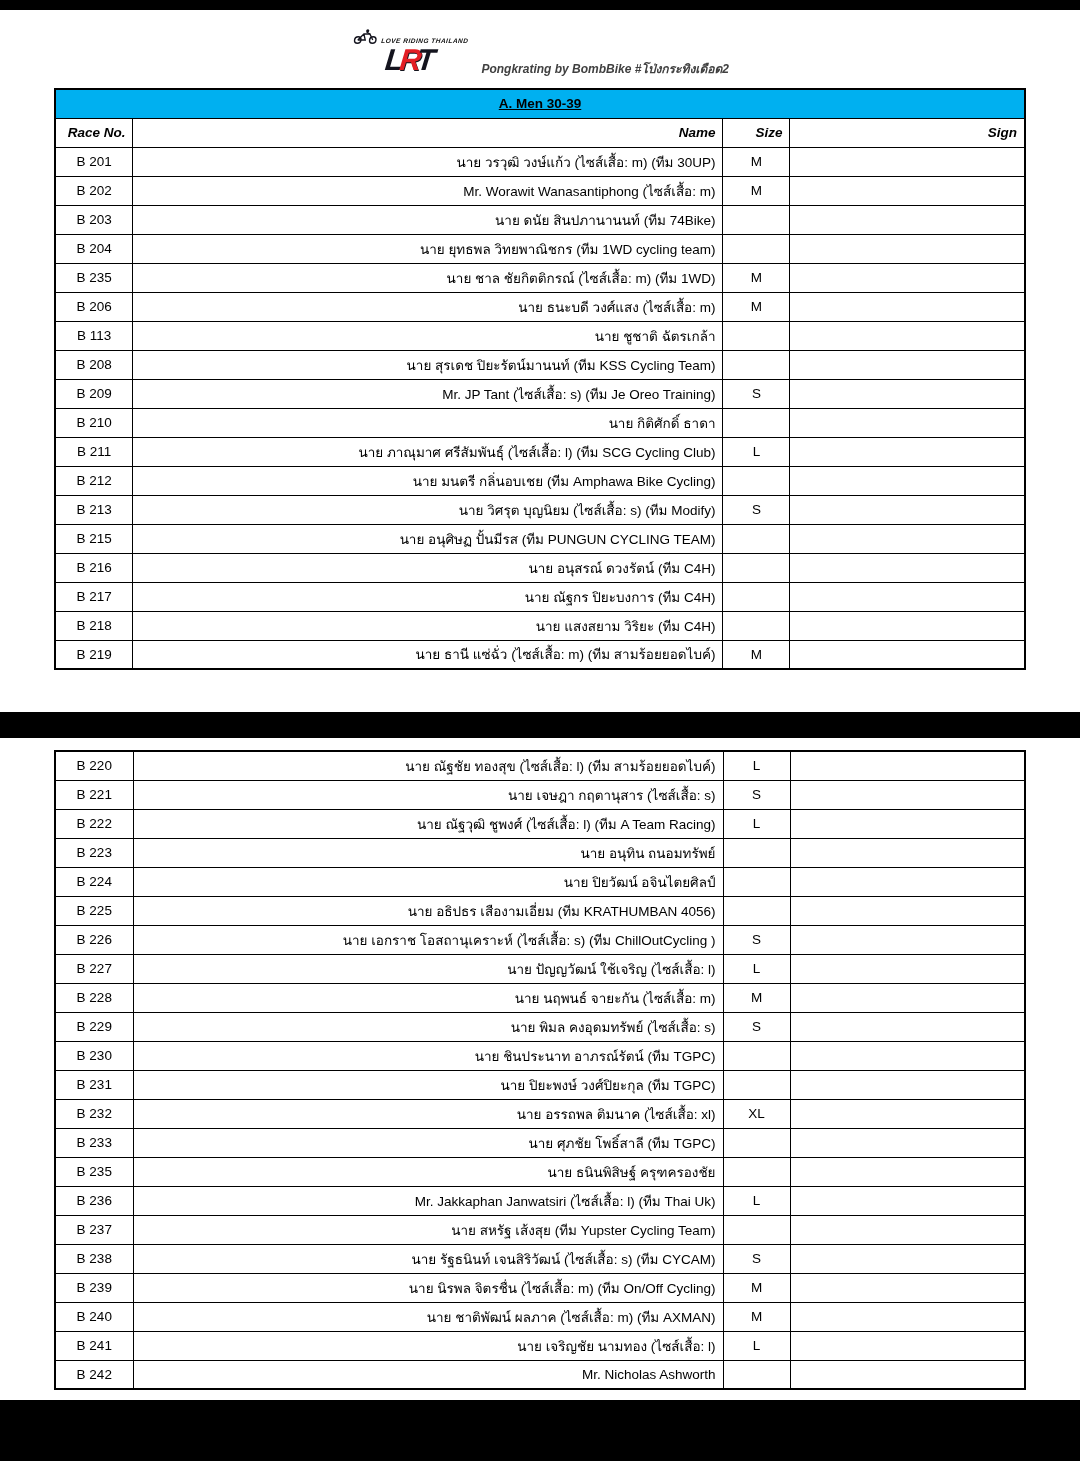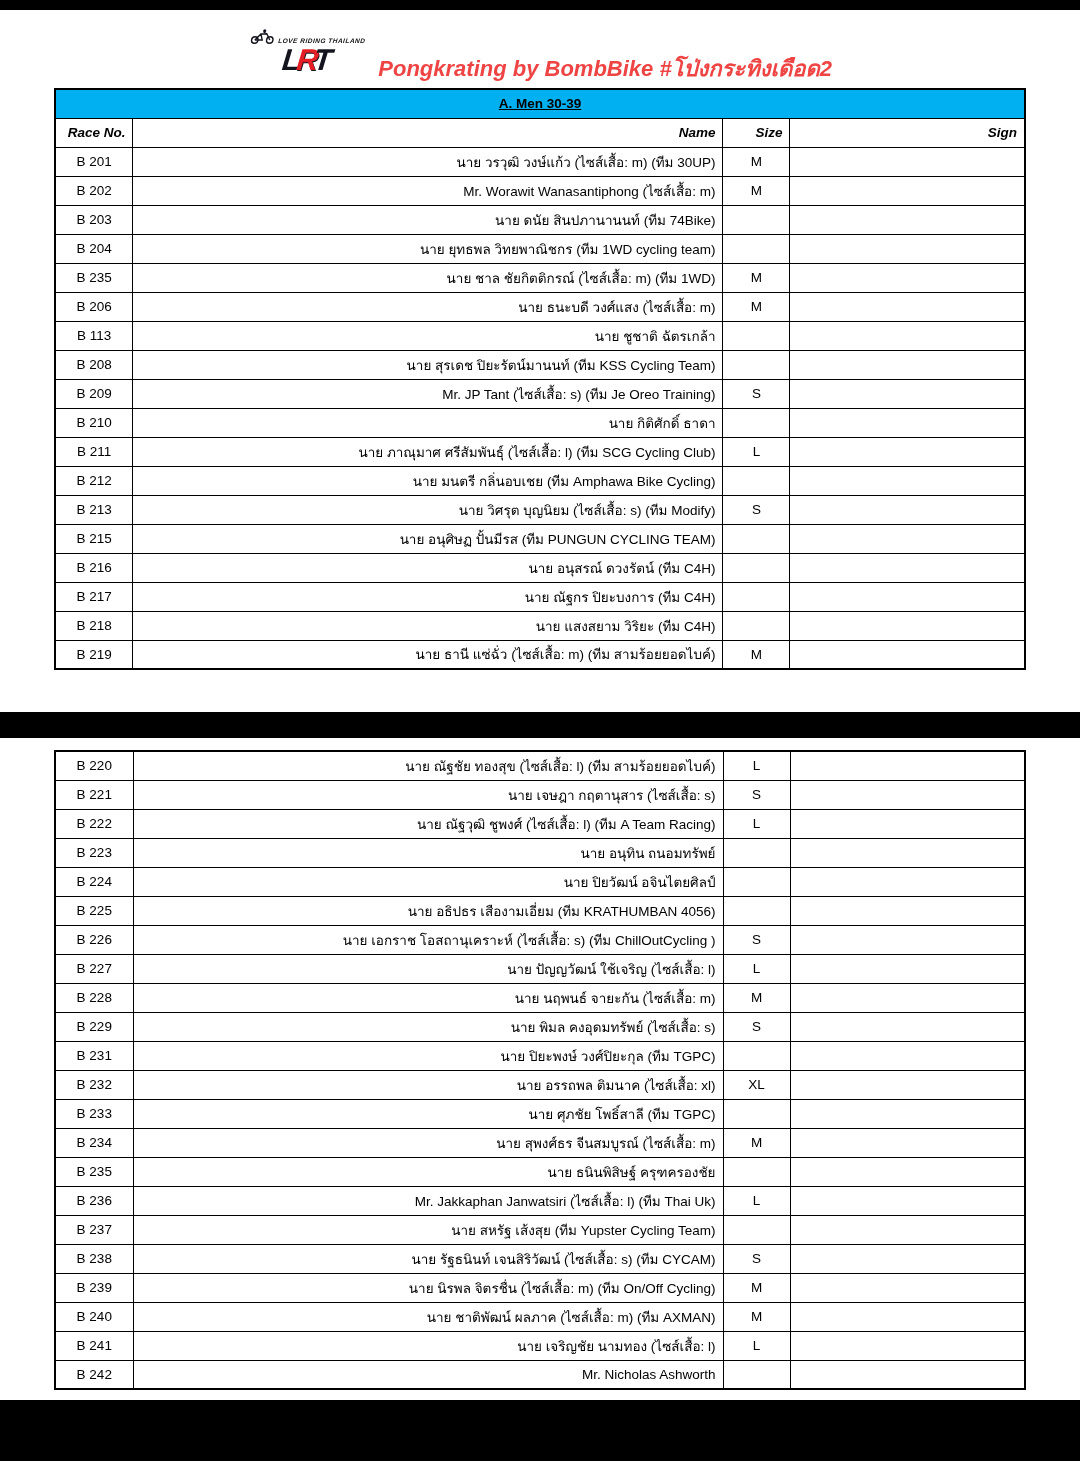--- a/index.html
+++ b/index.html
@@ -55,24 +55,24 @@
   .logo-lrt {
     font-size: 30px;
     font-weight: 900;
     font-style: italic;
     letter-spacing: -4px;
     margin-top: 1px;
   }
   .lrt-l, .lrt-t { color: #14141e; }
   .lrt-r { color: #e31e25; text-shadow: 1px 1px 0 #14141e; }
   .doc-title {
-    font-size: 22px;
+    font-size: 12px;
     font-weight: bold;
     font-style: italic;
-    color: #ef4444;
+    color: #404040;
     margin-top: 32px;
   }
 
   
   table.reg {
     border-collapse: collapse;
     table-layout: fixed;
     width: 970px;
     margin: 0 auto;
     border: 2px solid #000;
@@ -325,44 +325,44 @@
           <td class="c-size">M</td>
           <td class="c-sign"></td>
         </tr>
         <tr>
           <td class="c-no">B 229</td>
           <td class="c-name">นาย พิมล คงอุดมทรัพย์ (ไซส์เสื้อ: s)</td>
           <td class="c-size">S</td>
           <td class="c-sign"></td>
         </tr>
         <tr>
+          <td class="c-no">B 230</td>
+          <td class="c-name">นาย ชินประนาท อาภรณ์รัตน์ (ทีม TGPC)</td>
+          <td class="c-size"></td>
+          <td class="c-sign"></td>
+        </tr>
+        <tr>
           <td class="c-no">B 231</td>
           <td class="c-name">นาย ปิยะพงษ์ วงศ์ปิยะกุล (ทีม TGPC)</td>
           <td class="c-size"></td>
           <td class="c-sign"></td>
         </tr>
         <tr>
           <td class="c-no">B 232</td>
           <td class="c-name">นาย อรรถพล ติมนาค (ไซส์เสื้อ: xl)</td>
           <td class="c-size">XL</td>
           <td class="c-sign"></td>
         </tr>
         <tr>
           <td class="c-no">B 233</td>
           <td class="c-name">นาย ศุภชัย โพธิ์สาลี (ทีม TGPC)</td>
           <td class="c-size"></td>
           <td class="c-sign"></td>
         </tr>
         <tr>
-          <td class="c-no">B 234</td>
-          <td class="c-name">นาย สุพงศ์ธร จีนสมบูรณ์ (ไซส์เสื้อ: m)</td>
-          <td class="c-size">M</td>
-          <td class="c-sign"></td>
-        </tr>
-        <tr>
           <td class="c-no">B 235</td>
           <td class="c-name">นาย ธนินพิสิษฐ์ ครุฑครองชัย</td>
           <td class="c-size"></td>
           <td class="c-sign"></td>
         </tr>
         <tr>
           <td class="c-no">B 236</td>
           <td class="c-name">Mr. Jakkaphan Janwatsiri (ไซส์เสื้อ: l) (ทีม Thai Uk)</td>
           <td class="c-size">L</td>
           <td class="c-sign"></td>

